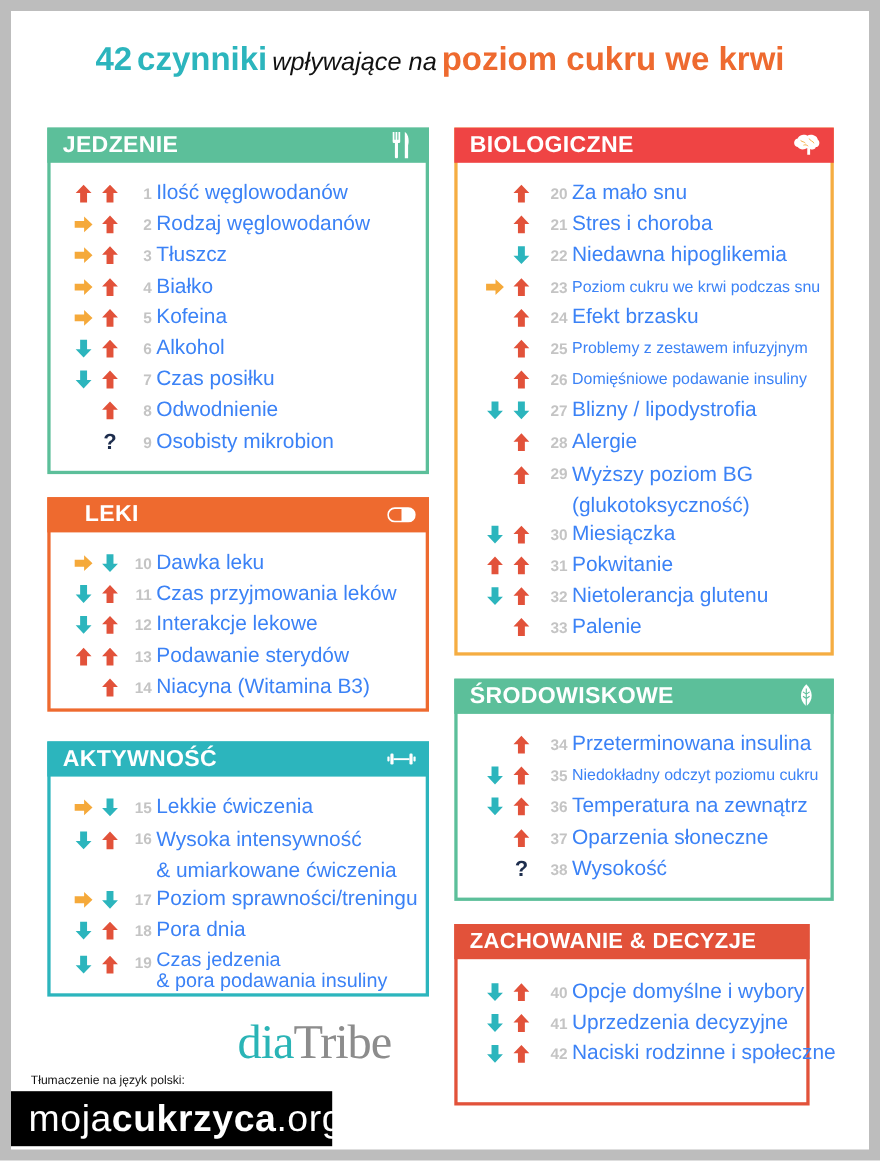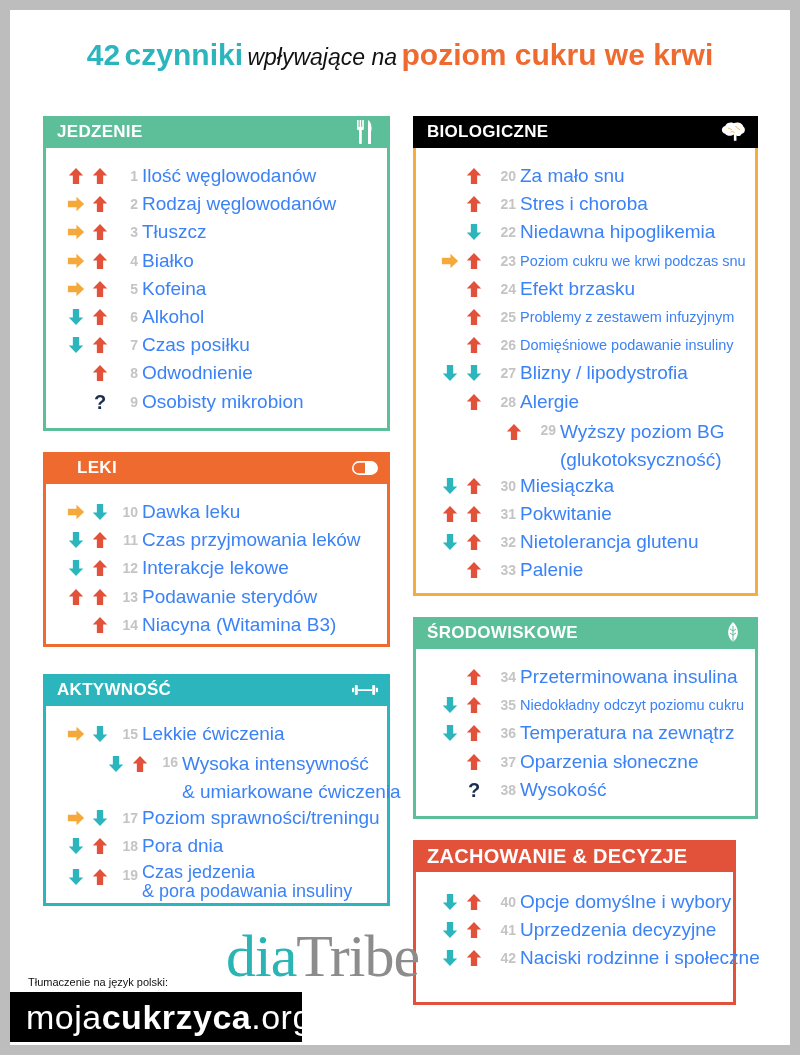--- a/index.html
+++ b/index.html
@@ -6,41 +6,41 @@
   html, body { width: 800px; height: 1055px; overflow: hidden; }
   body { background: #bdbdbd; font-family: "Liberation Sans", "DejaVu Sans", sans-serif; position: relative; }
   .sheet { position: absolute; left: 10px; top: 10px; width: 780px; height: 1035px; background: #ffffff; }
 
   .title { position: absolute; left: 0; top: 38px; width: 800px; text-align: center; white-space: nowrap; }
   .title .num, .title .cz { color: #2cb5bd; font-weight: bold; font-size: 30px; }
   .title .mid { color: #111; font-style: italic; font-size: 23px; }
   .title .hi { color: #ee6a2f; font-weight: bold; font-size: 30px; }
 
   .card { position: absolute; border: 3px solid; background: #fff; }
-  .card .hdr { height: 32px; display: flex; align-items: center; justify-content: space-between; padding: 0 12px 0 14px; color: #fff; font-weight: bold; font-size: 17px; letter-spacing: 0.3px; margin: -3px -3px 0 -3px; }
+  .card .hdr { height: 32px; display: flex; align-items: center; justify-content: space-between; padding: 0 12px 0 14px; color: #fff; font-weight: bold; font-size: 21px; letter-spacing: 0.3px; margin: -3px -3px 0 -3px; }
   .card .hdr .ico { width: 26px; height: 22px; display: flex; align-items: center; justify-content: center; }
   .card .items { padding-top: 14px; }
 
   .row { position: relative; height: 28.2px; display: flex; align-items: center; }
-  .row.tall { height: 56px; align-items: flex-start; padding-top: 2px; margin-left: 40px; }
+  .row.tall { height: 56px; align-items: flex-start; padding-top: 2px; }
   .row.two { height: 44px; align-items: flex-start; }
   .arrows { position: absolute; left: 12px; width: 52px; display: flex; justify-content: flex-end; gap: 4px; }
   .row.tall .arrows, .row.two .arrows { top: 6px; }
   .arr { width: 20px; height: 20px; display: inline-flex; align-items: center; justify-content: center; }
   .arr svg { width: 18px; height: 18px; }
   .q { color: #1d2d4d; font-weight: bold; font-size: 20px; line-height: 20px; }
   .n { position: absolute; left: 70px; width: 22px; text-align: right; color: #c4c4c4; font-weight: bold; font-size: 14px; }
   .row.tall .n, .row.two .n { top: 6px; }
   .lbl { position: absolute; left: 96px; color: #3b82f6; font-size: 19px; white-space: nowrap; line-height: 28px; }
   .lbl.sm { font-size: 14.5px; }
   .row.two .lbl { line-height: 19px; font-size: 18px; top: 2px; }
 
   .bio .n { left: 78px; } .bio .lbl { left: 104px; } .bio .arrows { left: 10px; width: 58px; }
 
-  .diatribe { position: absolute; left: 216px; top: 922px; font-family: "Liberation Serif", "DejaVu Serif", serif; font-size: 60px; letter-spacing: -1px; margin-left: 10px; }
+  .diatribe { position: absolute; left: 216px; top: 922px; font-family: "Liberation Serif", "DejaVu Serif", serif; font-size: 44px; letter-spacing: -1px; }
   .diatribe .dia { color: #2ab4b6; } .diatribe .tribe { color: #8c8c8c; }
   .trans { position: absolute; left: 28px; top: 976px; font-size: 11px; color: #111; }
   .moja { position: absolute; left: 10px; top: 992px; width: 292px; height: 50px; background: #000; color: #fff; display: flex; align-items: center; padding-left: 16px; font-size: 34px; letter-spacing: 0.5px; }
   .moja .b { font-weight: bold; }
 </style>
 </head>
 <body>
 
 <div class="sheet"></div>
 
@@ -451,21 +451,21 @@
             </svg>
           </span>
         </div>
         <span class="n">19</span>
         <span class="lbl"><span>Czas jedzenia</span><br><span>&amp; pora podawania insuliny</span></span>
       </div>
     </div>
 </div>
 
 <div class="card bio" id="c-biologiczne" style="left: 413px; top: 116px; width: 345px; height: 480px; border-color: rgb(245, 173, 66);">
-  <div class="hdr" style="background: #000000;">
+  <div class="hdr" style="background: #ef4444;">
     <span>BIOLOGICZNE</span>
     <span class="ico">
       <svg width="30" height="24" viewBox="0 0 30 24">
           <path d="M6 14 C1 13 1 6 6 5 C7 1 14 0 16 2 C19 0 26 1 27 6 C30 8 29 14 25 14 C24 17 21 17 19 16 L19 22 L16 22 L16 15 C13 17 8 17 6 14 Z" fill="#fff"></path>
           <path d="M9 7 C11 9 13 8 14 10 M18 5 C19 8 22 7 23 10 M12 12 C14 11 16 12 17 13" stroke="#f5ad42" stroke-width="1" fill="none"></path>
         </svg>
     </span>
   </div>
   <div class="items">
       <div class="row">

